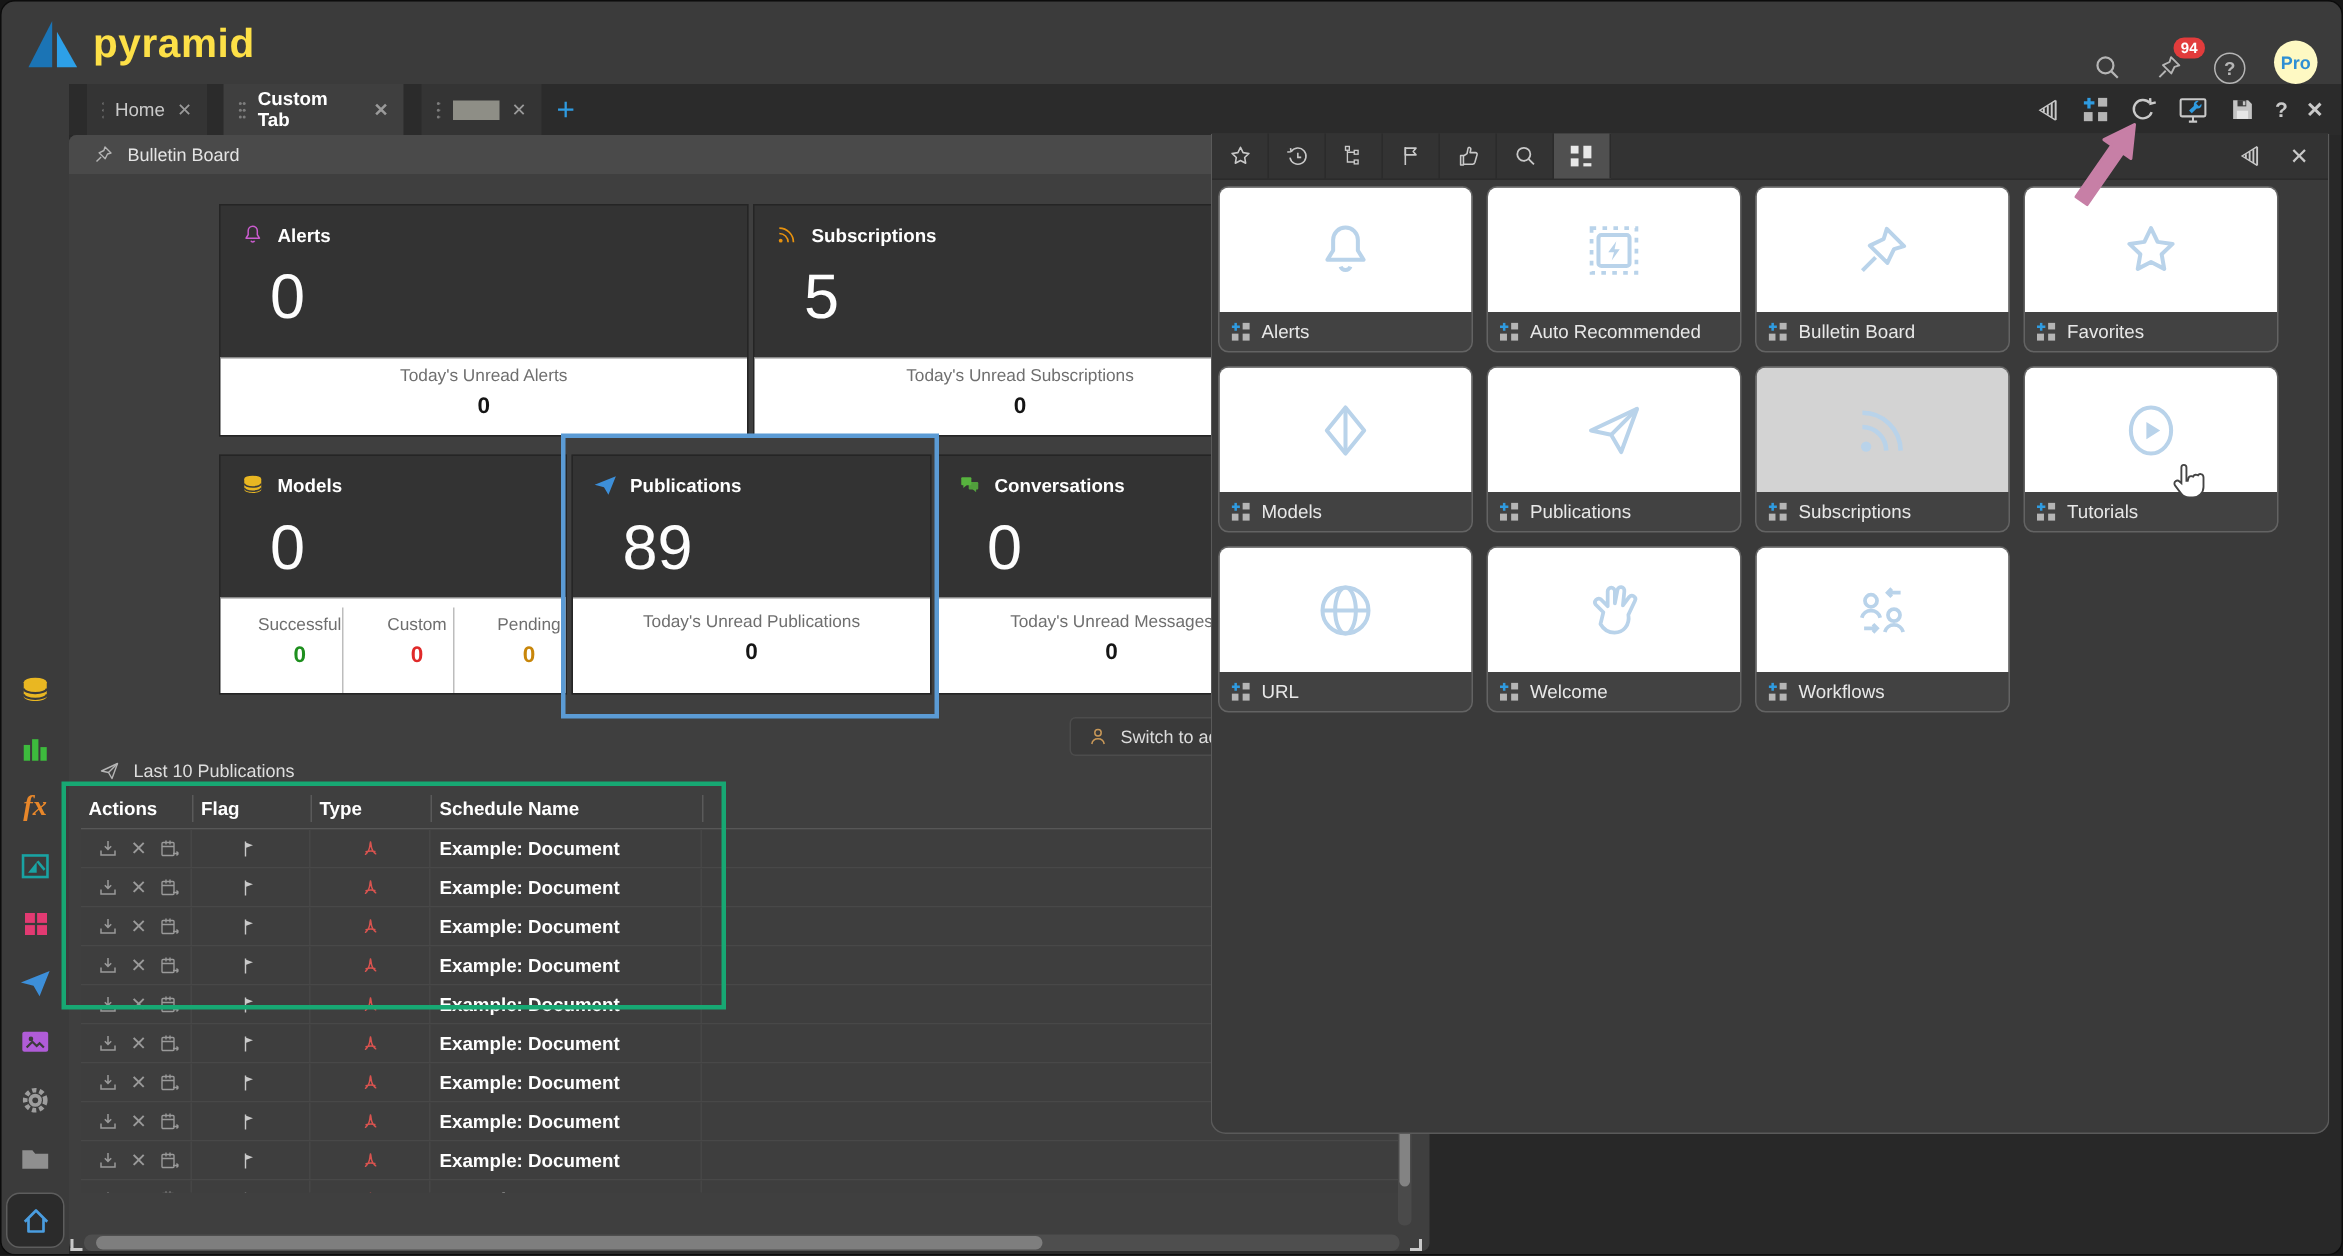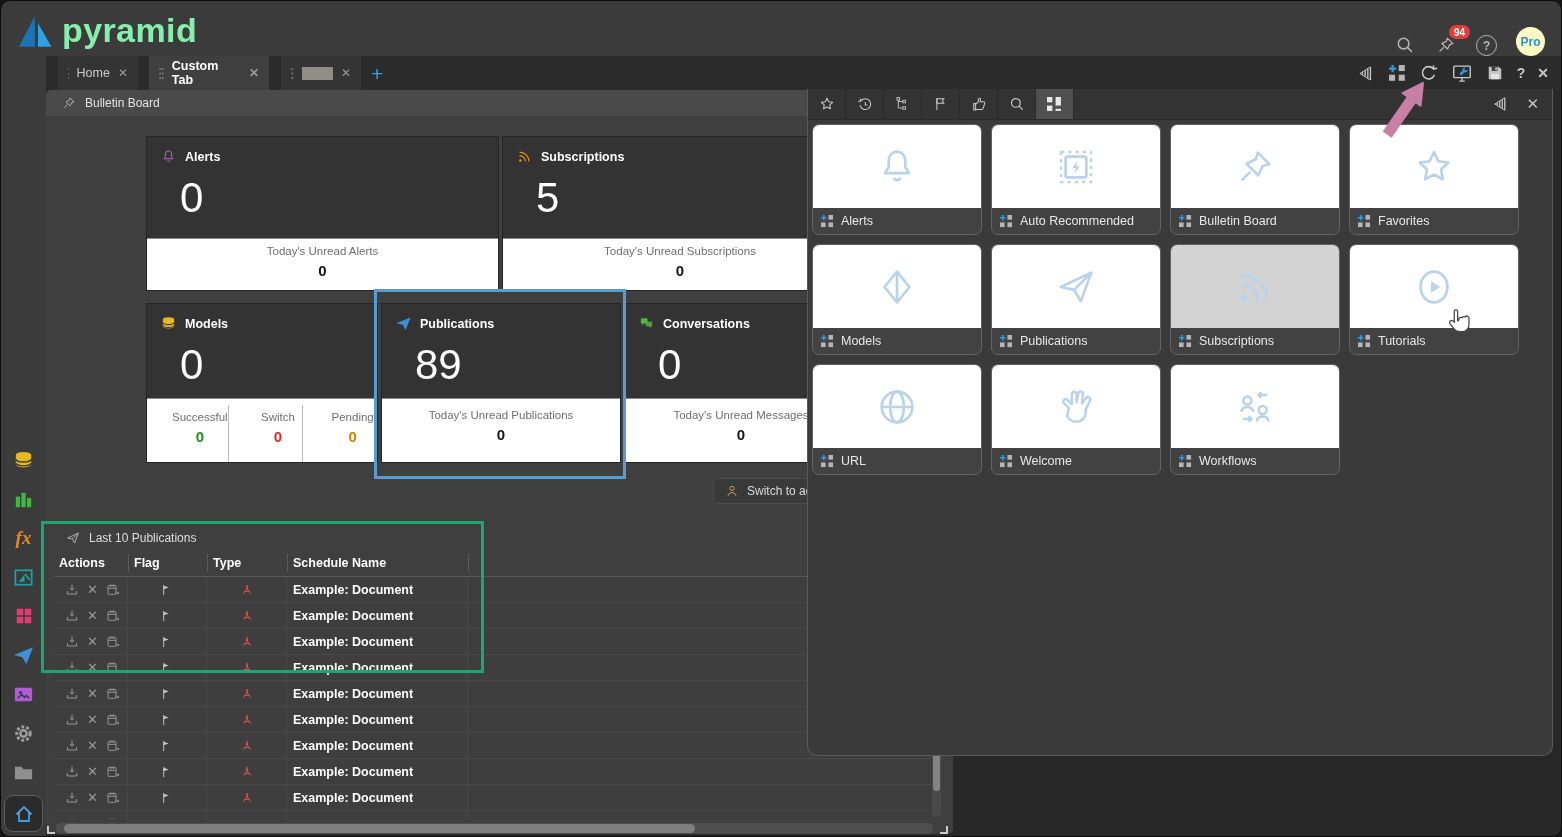--- a/index.html
+++ b/index.html
@@ -4,21 +4,21 @@
 <style>
   * { margin:0; padding:0; box-sizing:border-box; }
   html,body { background:#161616; font-family:"Liberation Sans", sans-serif; }
   #window { position:relative; width:1562px; height:837px; background:#282828;
             border-radius:10px; overflow:hidden; border:1px solid #0c0c0c; }
   .ic { display:block; }
 
   
   .topbar { position:absolute; left:0; top:0; width:100%; height:55px; background:#3b3b3b; }
   .logo { position:absolute; left:14px; top:10px; display:flex; align-items:center; gap:9px; }
-  .logo-text { font-size:34px; font-weight:700; color:#86efac; letter-spacing:.4px; }
+  .logo-text { font-size:27px; font-weight:700; color:#fde047; letter-spacing:.4px; }
   .top-icons { position:absolute; right:16px; top:0; height:55px; display:flex; align-items:flex-end; gap:19px; color:#b5b5b5; }
   .notif-wrap { position:relative; }
   .badge { position:absolute; top:-9px; right:-13px; background:var(--badge_red); color:#fff;
            font-size:10px; font-weight:700; padding:1.5px 5px; border-radius:9px; }
   .help-circle { width:21px; height:21px; border:1.7px solid #b5b5b5; border-radius:50%;
                  display:flex; align-items:center; justify-content:center; font-size:12.5px; font-weight:700; }
   .avatar { width:29px; height:29px; border-radius:50%; background:#fef9c3; color:var(--accent_blue);
             font-size:12px; font-weight:700; display:flex; align-items:center; justify-content:center; }
 
   
@@ -61,21 +61,21 @@
   .t-subs   { left:456px; top:46px; width:356px; height:155px; }
   .t-models { left:100px; top:213px; width:232px; height:160px; }
   .t-pubs   { left:335px; top:213px; width:240px; height:160px; }
   .t-conv   { left:578px; top:213px; width:234px; height:160px; }
   .h52 { height:52px; } .h64 { height:64px; }
   .switch-btn { position:absolute; left:667px; top:388px; height:26px; width:160px; background:#3a3a3a;
                 border:1px solid #4c4c4c; border-radius:4px; display:flex; align-items:center; gap:7px;
                 padding:0 10px; color:#dcdcdc; font-size:12px; white-space:nowrap; overflow:hidden; }
 
   
-  .tablepanel { position:absolute; left:8px; top:436px; width:887px; height:300px; }
+  .tablepanel { position:absolute; left:8px; top:412px; width:887px; height:300px; }
   .t-title { display:flex; align-items:center; gap:8px; height:24px; padding-left:11px; color:#dedede; font-size:12px; }
   .t-head { display:flex; height:27px; align-items:center; color:#fff; font-weight:700; font-size:12.5px; border-bottom:1px solid #575757; }
   .col-a { width:74px; } .col-f { width:79px; } .col-t { width:80px; } .col-s { width:181px; } .col-x { flex:1; }
   .t-head > div { padding-left:5px; border-left:1px solid #5a5a5a; height:18px; line-height:18px; }
   .t-head > div:first-child { border-left:none; }
   .t-rows { height:242px; overflow:hidden; }
   .t-row { display:flex; height:26px; align-items:center; background:#3e3e3e; border-bottom:1px solid #484848; }
   .t-row > div { height:100%; display:flex; align-items:center; border-right:1px solid #464646; }
   .cell-a { gap:7px; padding-left:10px; color:#9a9a9a; }
   .cell-f { justify-content:center; color:#c9c9c9; }
@@ -473,21 +473,21 @@
           </div>
         <div class="dtile-num">0</div>
       </div>
       <div class="dtile-white h64">
         <div class="stats">
           <div class="stat">
               <div class="dw-label">Successful</div>
               <div class="dw-value">0</div>
             </div>
           <div class="stat">
-              <div class="dw-label">Switch</div>
+              <div class="dw-label">Custom</div>
               <div class="dw-value">0</div>
             </div>
           <div class="stat">
               <div class="dw-label">Pending</div>
               <div class="dw-value">0</div>
             </div>
         </div>
       </div>
     </div>
 

